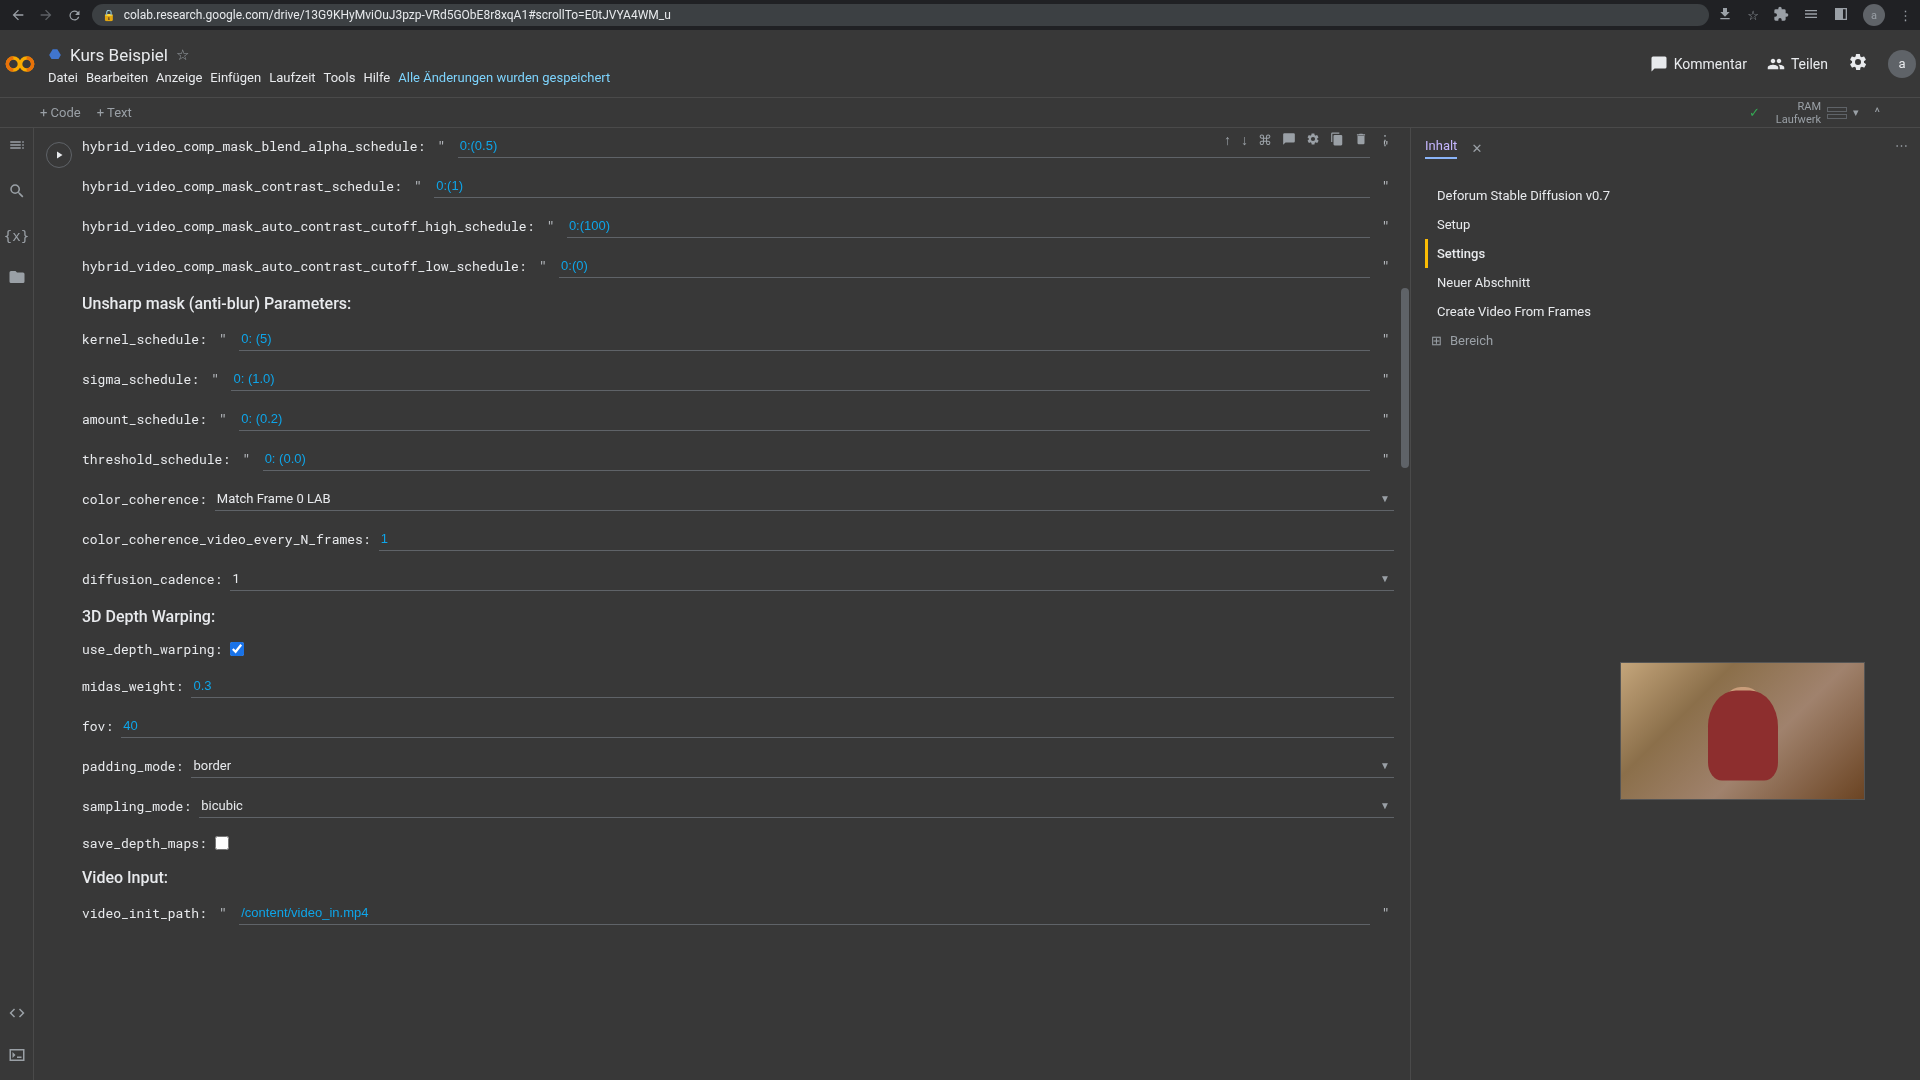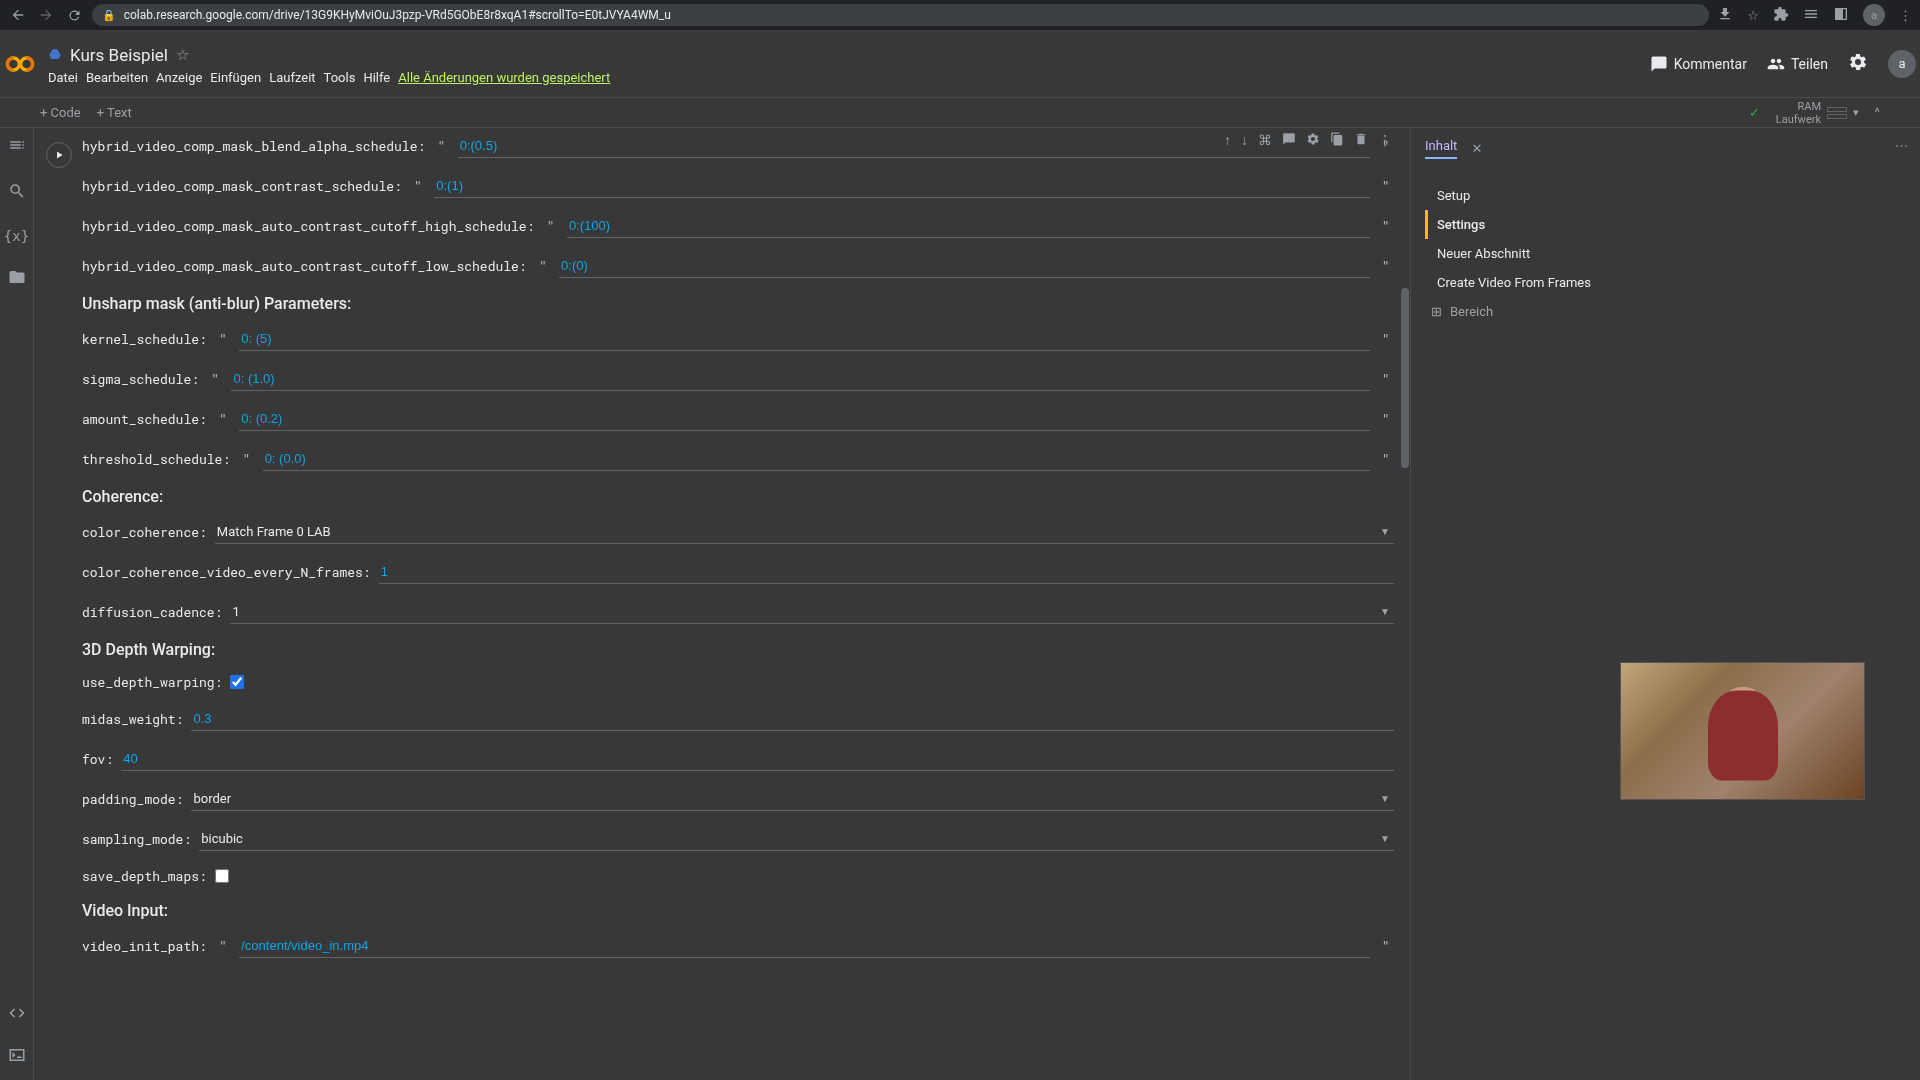--- a/index.html
+++ b/index.html
@@ -14,21 +14,21 @@
 
 .colab-header { height: 68px; background: #383838; display: flex; align-items: center; padding: 0 4px; border-bottom: 1px solid #4a4a4a; }
 .colab-logo { width: 32px; height: 32px; margin-right: 12px; }
 .title-area { flex: 1; }
 .title-row { display: flex; align-items: center; gap: 8px; height: 26px; }
 .doc-icon { width: 14px; height: 14px; }
 .doc-title { font-size: 17px; color: #e8eaed; }
 .star-icon { color: #9aa0a6; font-size: 15px; }
 .menu-row { display: flex; gap: 8px; font-size: 13px; color: #e8eaed; margin-top: 2px; }
 .menu-item { cursor: pointer; }
-.save-msg { color: #bef264; text-decoration: underline; }
+.save-msg { color: #7dd3fc; }
 .header-actions { display: flex; align-items: center; gap: 20px; }
 .hdr-btn { display: flex; align-items: center; gap: 6px; font-size: 14px; color: #e8eaed; cursor: pointer; }
 .gear-icon { font-size: 18px; color: #e8eaed; cursor: pointer; }
 .user-avatar { width: 28px; height: 28px; border-radius: 50%; background: #5f6368; display: flex; align-items: center; justify-content: center; font-size: 13px; }
 
 .toolbar-row { height: 30px; background: #383838; display: flex; align-items: center; padding: 0 40px; gap: 16px; border-bottom: 1px solid #4a4a4a; }
 .add-btn { display: flex; align-items: center; gap: 4px; color: #9aa0a6; font-size: 13px; cursor: pointer; }
 .toolbar-spacer { flex: 1; }
 .resource-ind { display: flex; align-items: center; gap: 6px; font-size: 11px; color: #9aa0a6; }
 .res-bars { display: flex; flex-direction: column; gap: 2px; }
@@ -283,21 +283,20 @@
               <input class="form-input" value="0: (0.2)" style="">
               <span class="quote">"</span>
             </div>
           <div class="form-row">
               <span class="form-label">threshold_schedule:</span>
               <span class="quote">"</span>
               <input class="form-input" value="0: (0.0)" style="">
               <span class="quote">"</span>
             </div>
 
-          <div class="section-title">Coherence:</div>
           <div class="form-row">
               <span class="form-label">color_coherence:</span>
               <div class="select-wrap"><span>Match Frame 0 LAB</span><span class="select-caret">▼</span></div>
             </div>
           <div class="form-row">
               <span class="form-label">color_coherence_video_every_N_frames:</span>
               <input class="form-input" value="1" style="">
             </div>
           <div class="form-row">
               <span class="form-label">diffusion_cadence:</span>
@@ -343,20 +342,21 @@
           <div class="scrollbar-thumb"></div>
         </div>
     </div>
 
     <div class="side-panel">
       <span class="toc-more">⋯</span>
       <div class="toc-header">
         <span class="toc-tab">Inhalt</span>
         <span class="toc-close">✕</span>
       </div>
+      <div class="toc-item">Deforum Stable Diffusion v0.7</div>
       <div class="toc-item">Setup</div>
       <div class="toc-item active">Settings</div>
       <div class="toc-item">Neuer Abschnitt</div>
       <div class="toc-item">Create Video From Frames</div>
       <div class="toc-section">
         <span>⊞</span>
         <span>Bereich</span>
       </div>
       <div class="video-overlay">
         <div class="video-head"></div>

